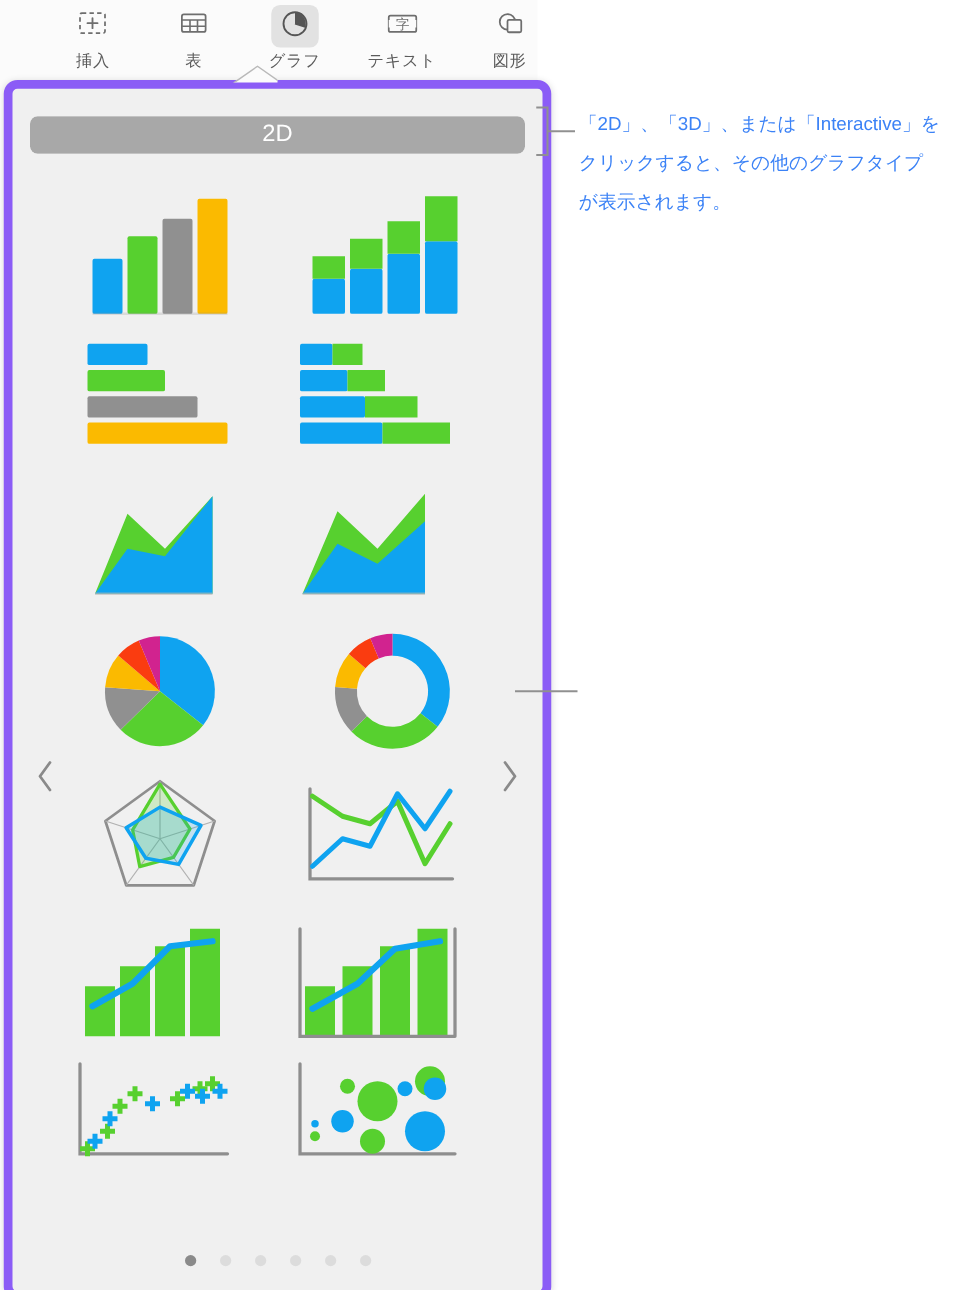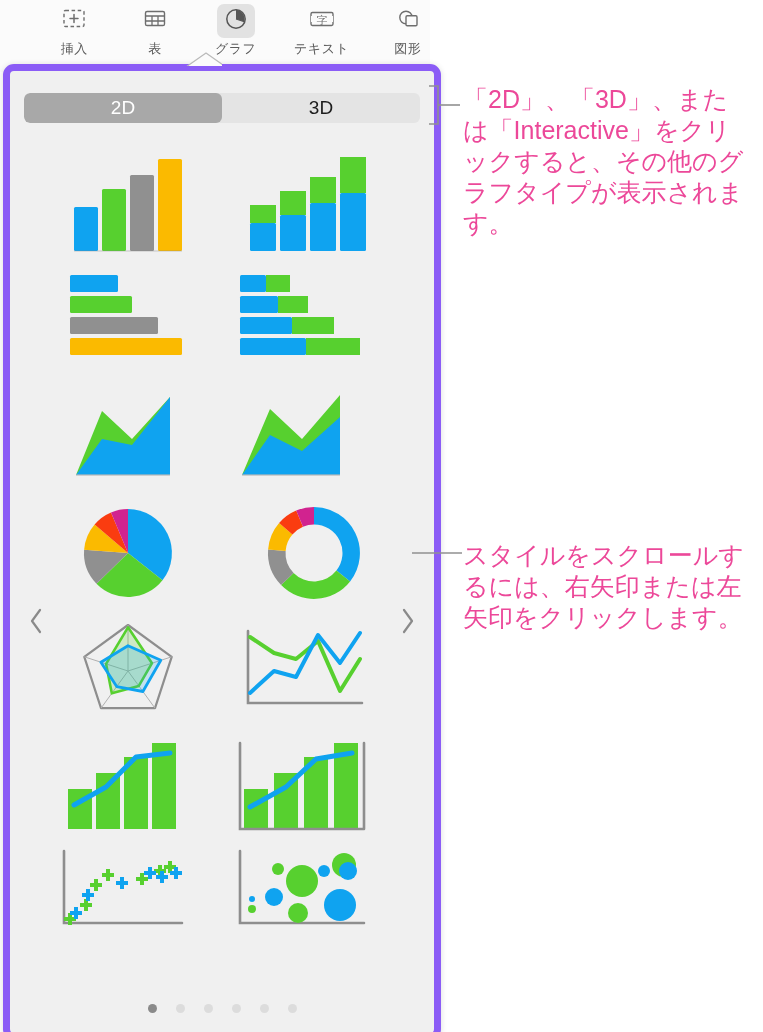--- a/index.html
+++ b/index.html
@@ -148,23 +148,23 @@
   .dot {
     width: 9px; height: 9px;
     border-radius: 50%;
     background: #dcdcdc;
   }
   .dot.on { background: #8a8a8a; }
 
   
   .callout {
     position: absolute;
-    font-size: 25px;
+    font-size: 15px;
     line-height: 31px;
-    color: #ec4899;
+    color: #3b82f6;
   }
   .callout-1 { left: 463px; top: 84px; width: 290px; }
   .callout-2 { left: 463px; top: 540px; width: 300px; }
 
   .leader {
     position: absolute;
   }
   .leader svg { display: block; }
 </style>
 </head>
@@ -238,21 +238,20 @@
         <div class="tb-label">図形</div>
       </div>
 
     </div>
   </div>
 
   <div class="popover">
 
     <div class="segmented">
       <div class="seg on">2D</div>
-      <div class="seg">3D</div>
     </div>
 
     <div class="grid">
 
       <div class="cell" style="left:28px; top:0px;">
         <svg width="176" height="118" viewBox="0 0 176 118">
           <g>
             <rect x="36" y="64" width="24" height="44" rx="1.5" fill="#0FA3F0"></rect>
             <rect x="64" y="46" width="24" height="62" rx="1.5" fill="#57D02F"></rect>
             <rect x="92" y="32" width="24" height="76" rx="1.5" fill="#909090"></rect>
@@ -464,15 +463,14 @@
       <path d="M10 21 H32" stroke="#909090" stroke-width="1.6"></path>
     </svg>
   </div>
   <div class="callout callout-1">「2D」、「3D」、または「Interactive」をクリックすると、その他のグラフタイプが表示されます。</div>
 
   <div class="leader" style="left:412px; top:543px;">
     <svg width="54" height="20" viewBox="0 0 54 20">
       <path d="M0 10 H50" stroke="#909090" stroke-width="1.6"></path>
     </svg>
   </div>
-  <div class="callout callout-2">スタイルをスクロールするには、右矢印または左矢印をクリックします。</div>
 
 </div>
 
 </body></html>

